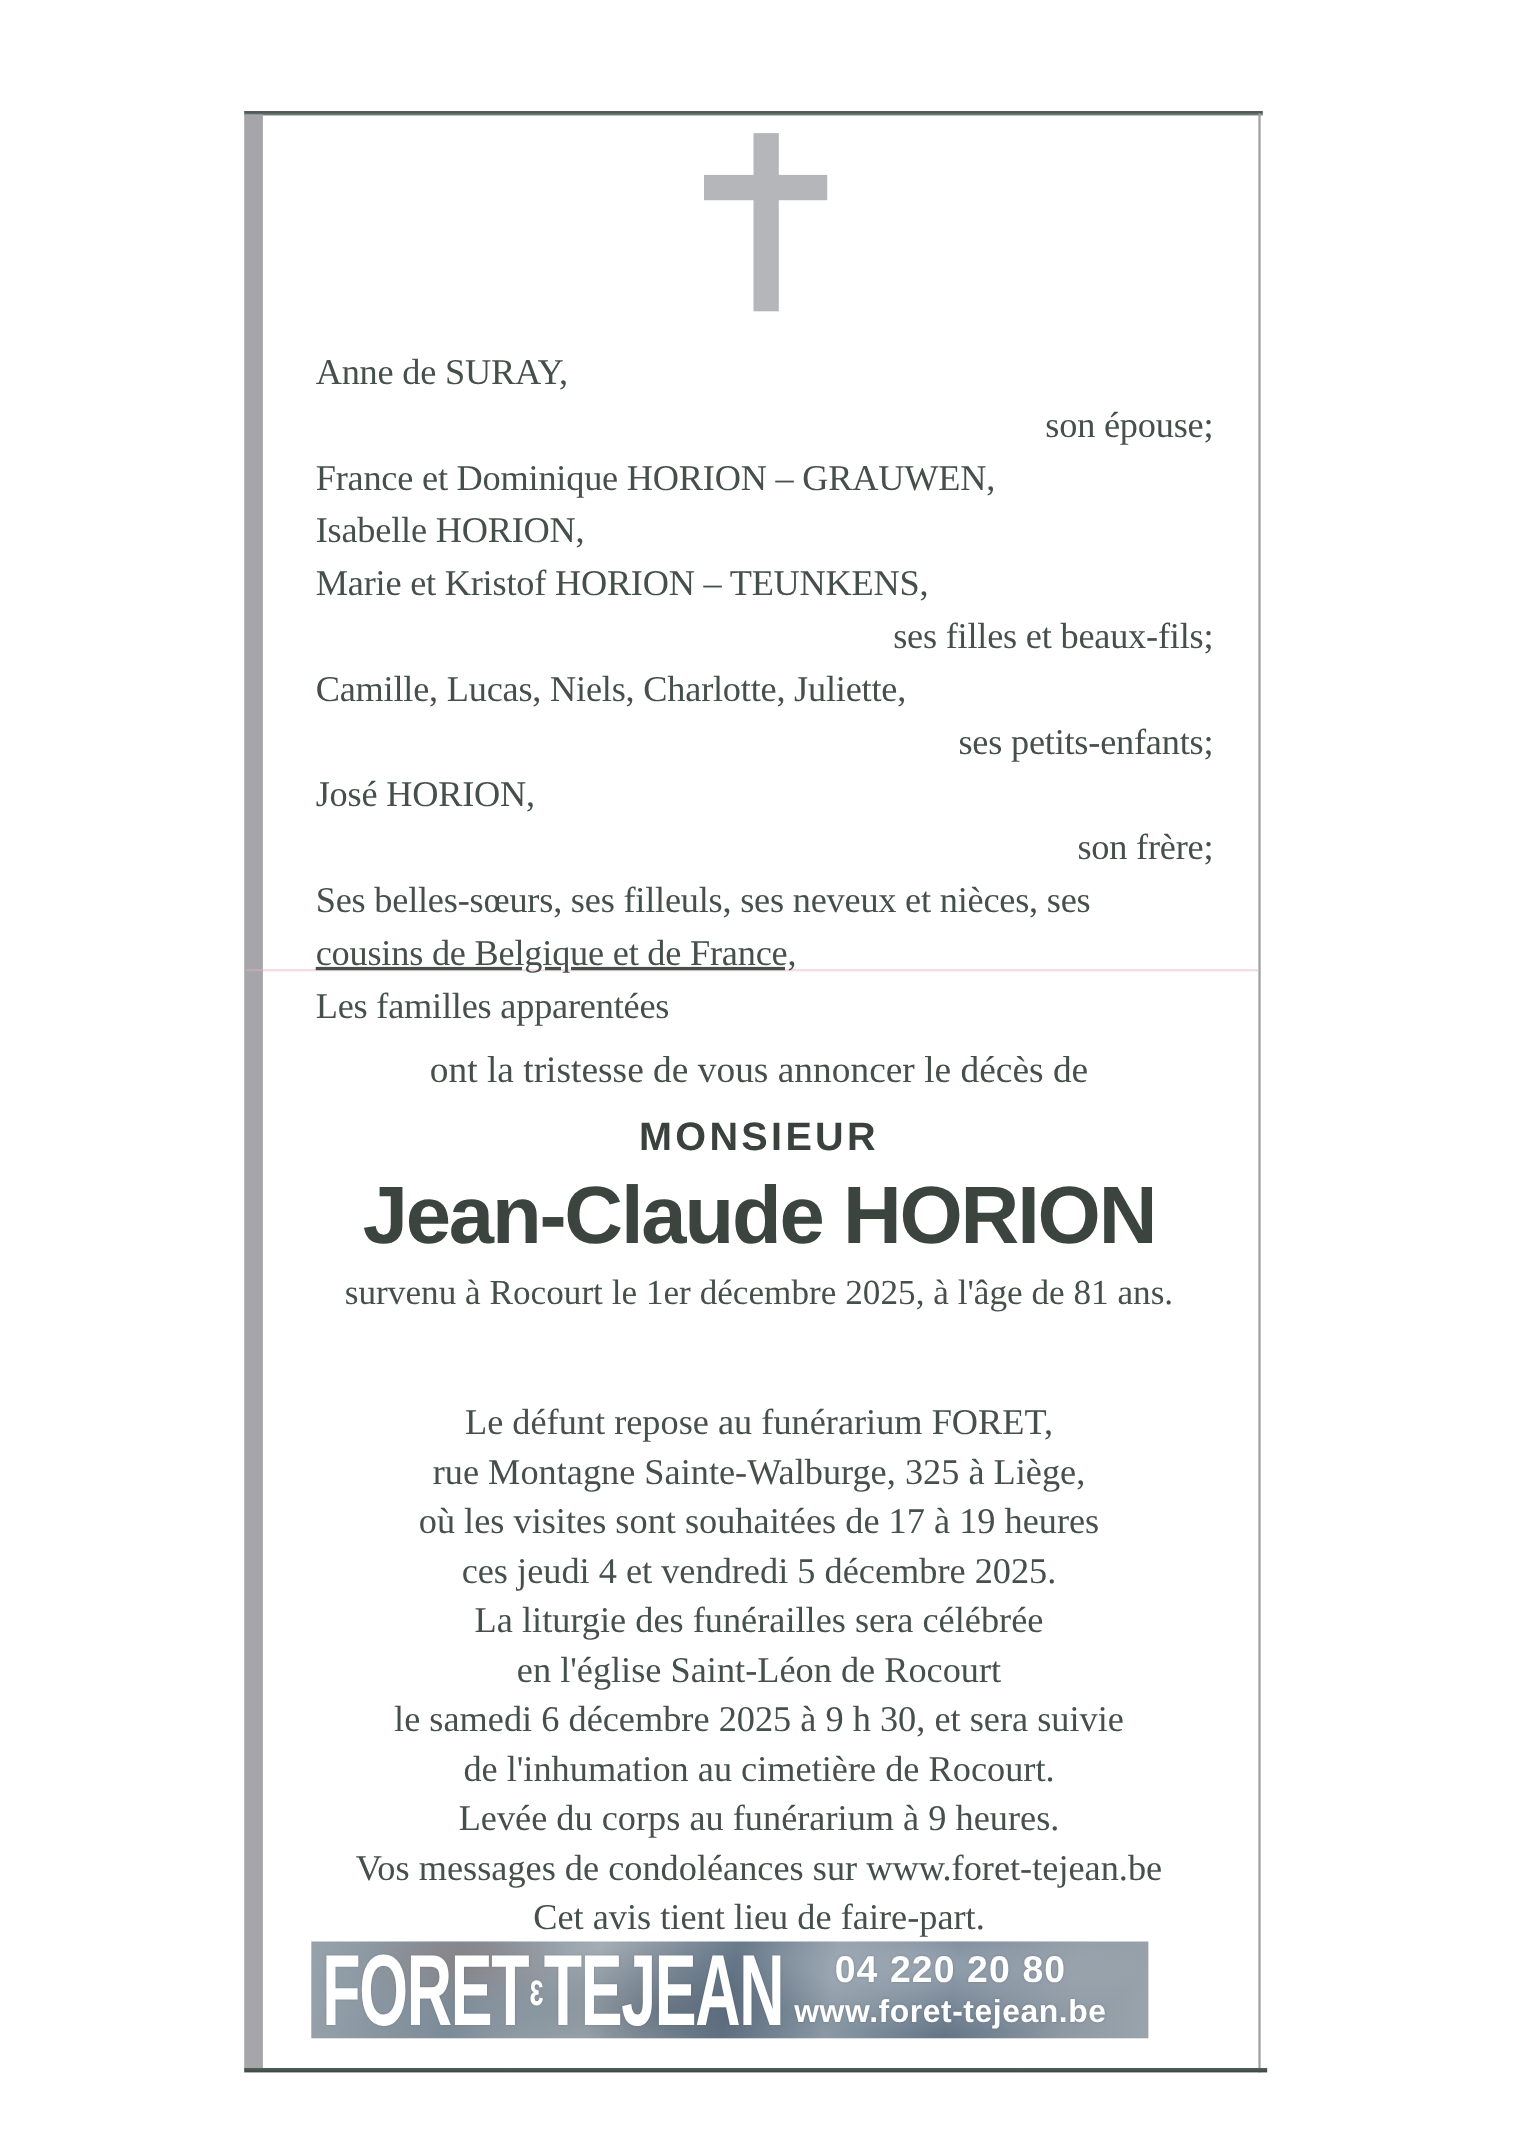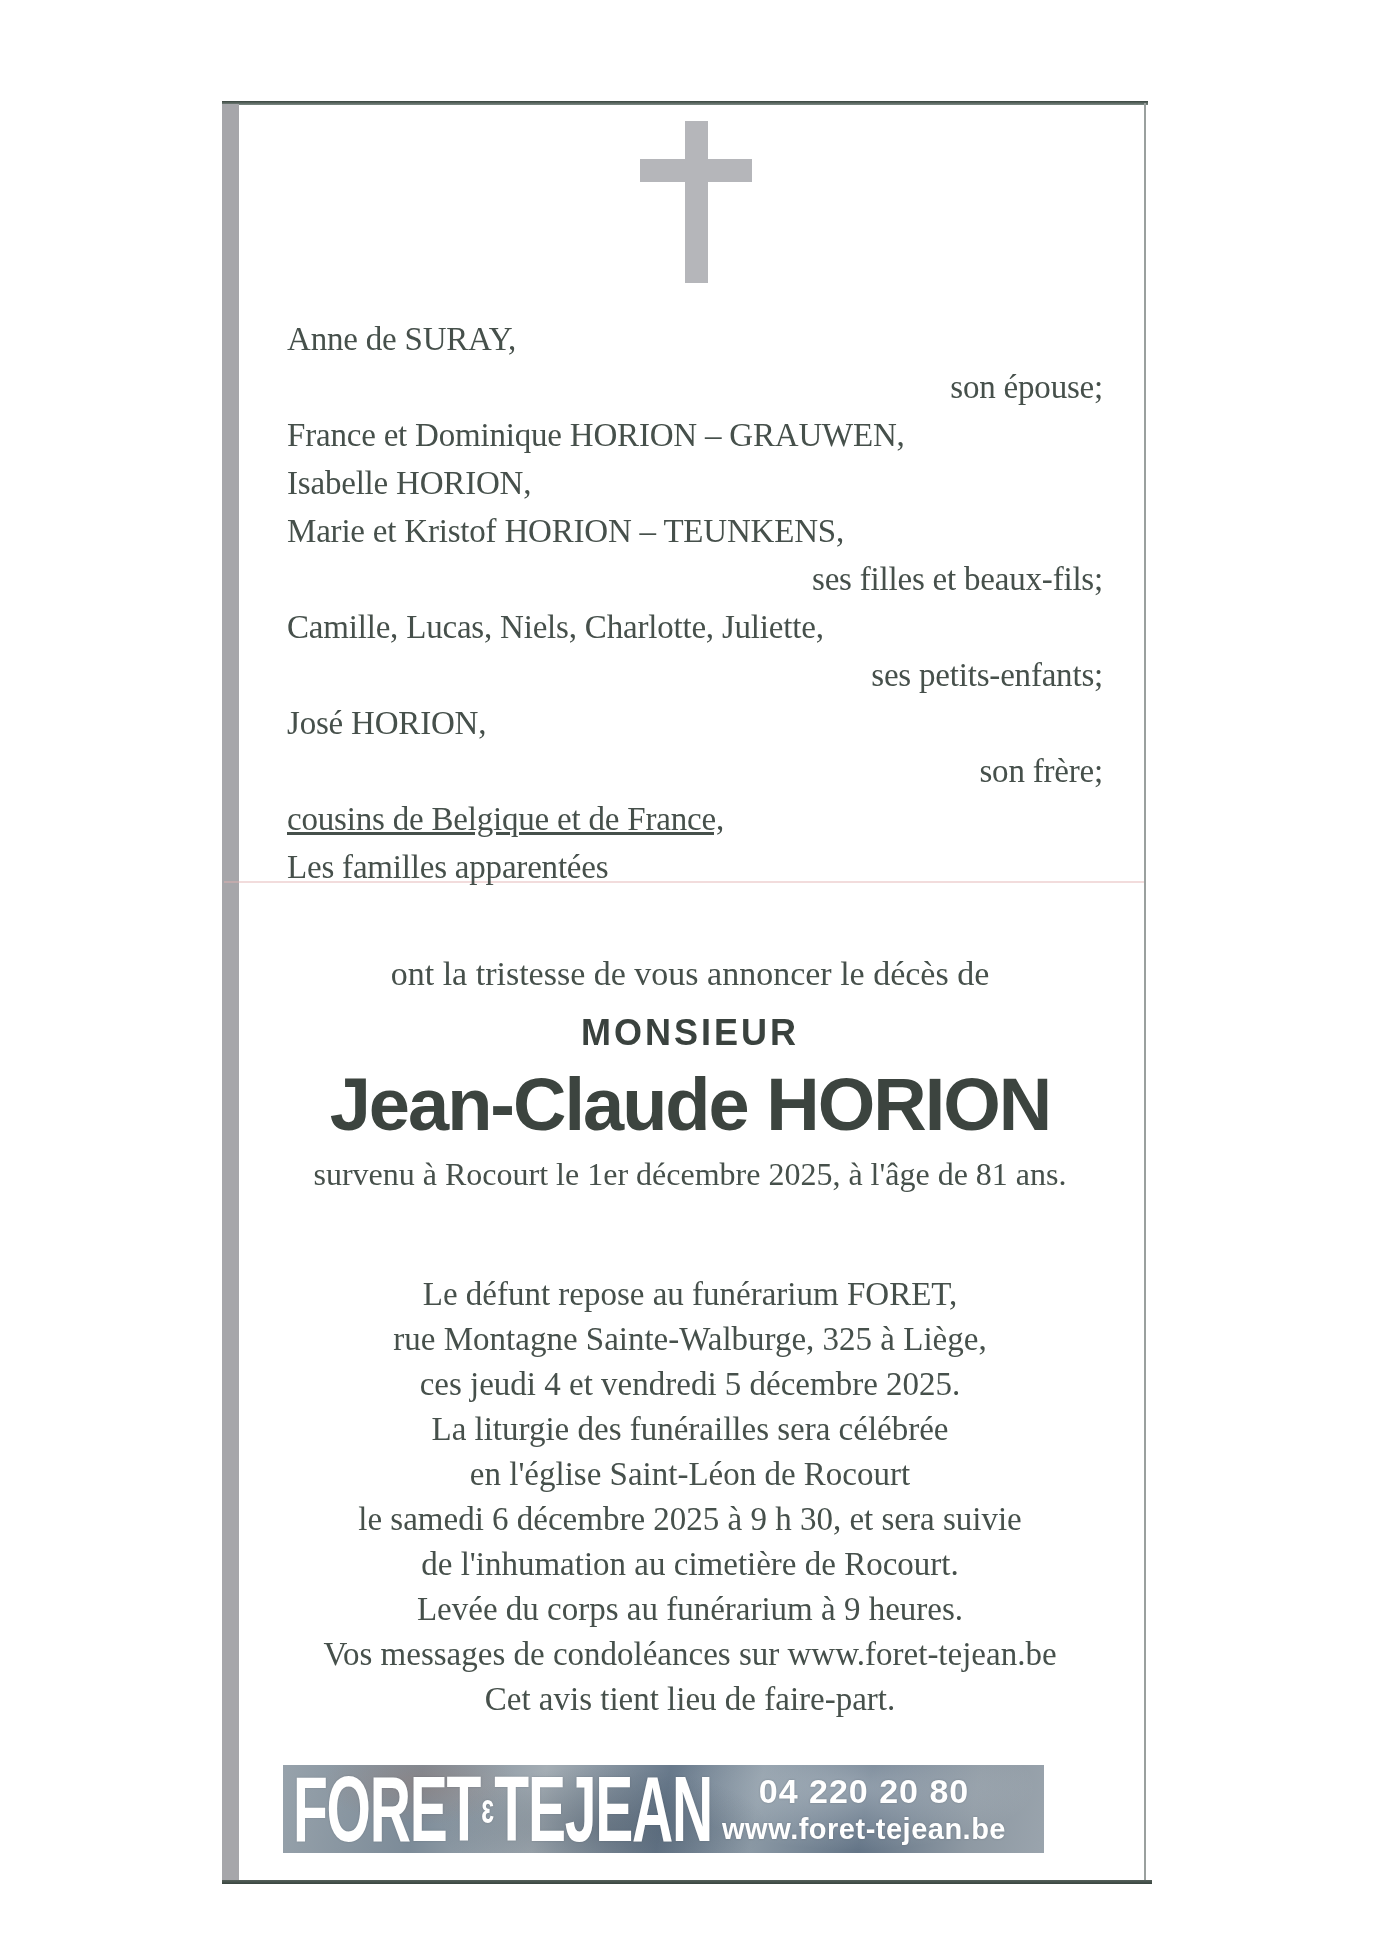--- a/index.html
+++ b/index.html
@@ -76,32 +76,34 @@
       <div style="text-align: left;"><span>Anne de SURAY,</span></div>
       <div style="text-align: right;"><span>son épouse;</span></div>
       <div style="text-align: left;"><span>France et Dominique HORION – GRAUWEN,</span></div>
       <div style="text-align: left;"><span>Isabelle HORION,</span></div>
       <div style="text-align: left;"><span>Marie et Kristof HORION – TEUNKENS,</span></div>
       <div style="text-align: right;"><span>ses filles et beaux-fils;</span></div>
       <div style="text-align: left;"><span>Camille, Lucas, Niels, Charlotte, Juliette,</span></div>
       <div style="text-align: right;"><span>ses petits-enfants;</span></div>
       <div style="text-align: left;"><span>José HORION,</span></div>
       <div style="text-align: right;"><span>son frère;</span></div>
+      <div style="text-align: left;"><span>Ses belles-sœurs, ses filleuls, ses neveux et nièces, ses</span></div>
       <div style="text-align: left; text-decoration: underline;"><span>cousins de Belgique et de France,</span></div>
       <div style="text-align: left;"><span>Les familles apparentées</span></div>
     </div>
 
   <div id="intro" class="center-line">ont la tristesse de vous annoncer le décès de</div>
   <div id="civility" class="center-line">MONSIEUR</div>
   <div id="deceased" class="center-line">Jean-Claude HORION</div>
   <div id="details" class="center-line">survenu à Rocourt le 1er décembre 2025, à l'âge de 81 ans.</div>
 
   <div id="funeral">
       <div><span>Le défunt repose au funérarium FORET,</span></div>
       <div><span>rue Montagne Sainte-Walburge, 325 à Liège,</span></div>
+      <div><span>où les visites sont souhaitées de 17 à 19 heures</span></div>
       <div><span>ces jeudi 4 et vendredi 5 décembre 2025.</span></div>
       <div><span>La liturgie des funérailles sera célébrée</span></div>
       <div><span>en l'église Saint-Léon de Rocourt</span></div>
       <div><span>le </span><span class="bold">samedi 6 décembre 2025 à 9 h 30</span><span>, et sera suivie</span></div>
       <div><span>de l'inhumation au cimetière de Rocourt.</span></div>
       <div><span>Levée du corps au funérarium à 9 heures.</span></div>
       <div><span>Vos messages de condoléances sur www.foret-tejean.be</span></div>
       <div><span>Cet avis tient lieu de faire-part.</span></div>
     </div>
 

